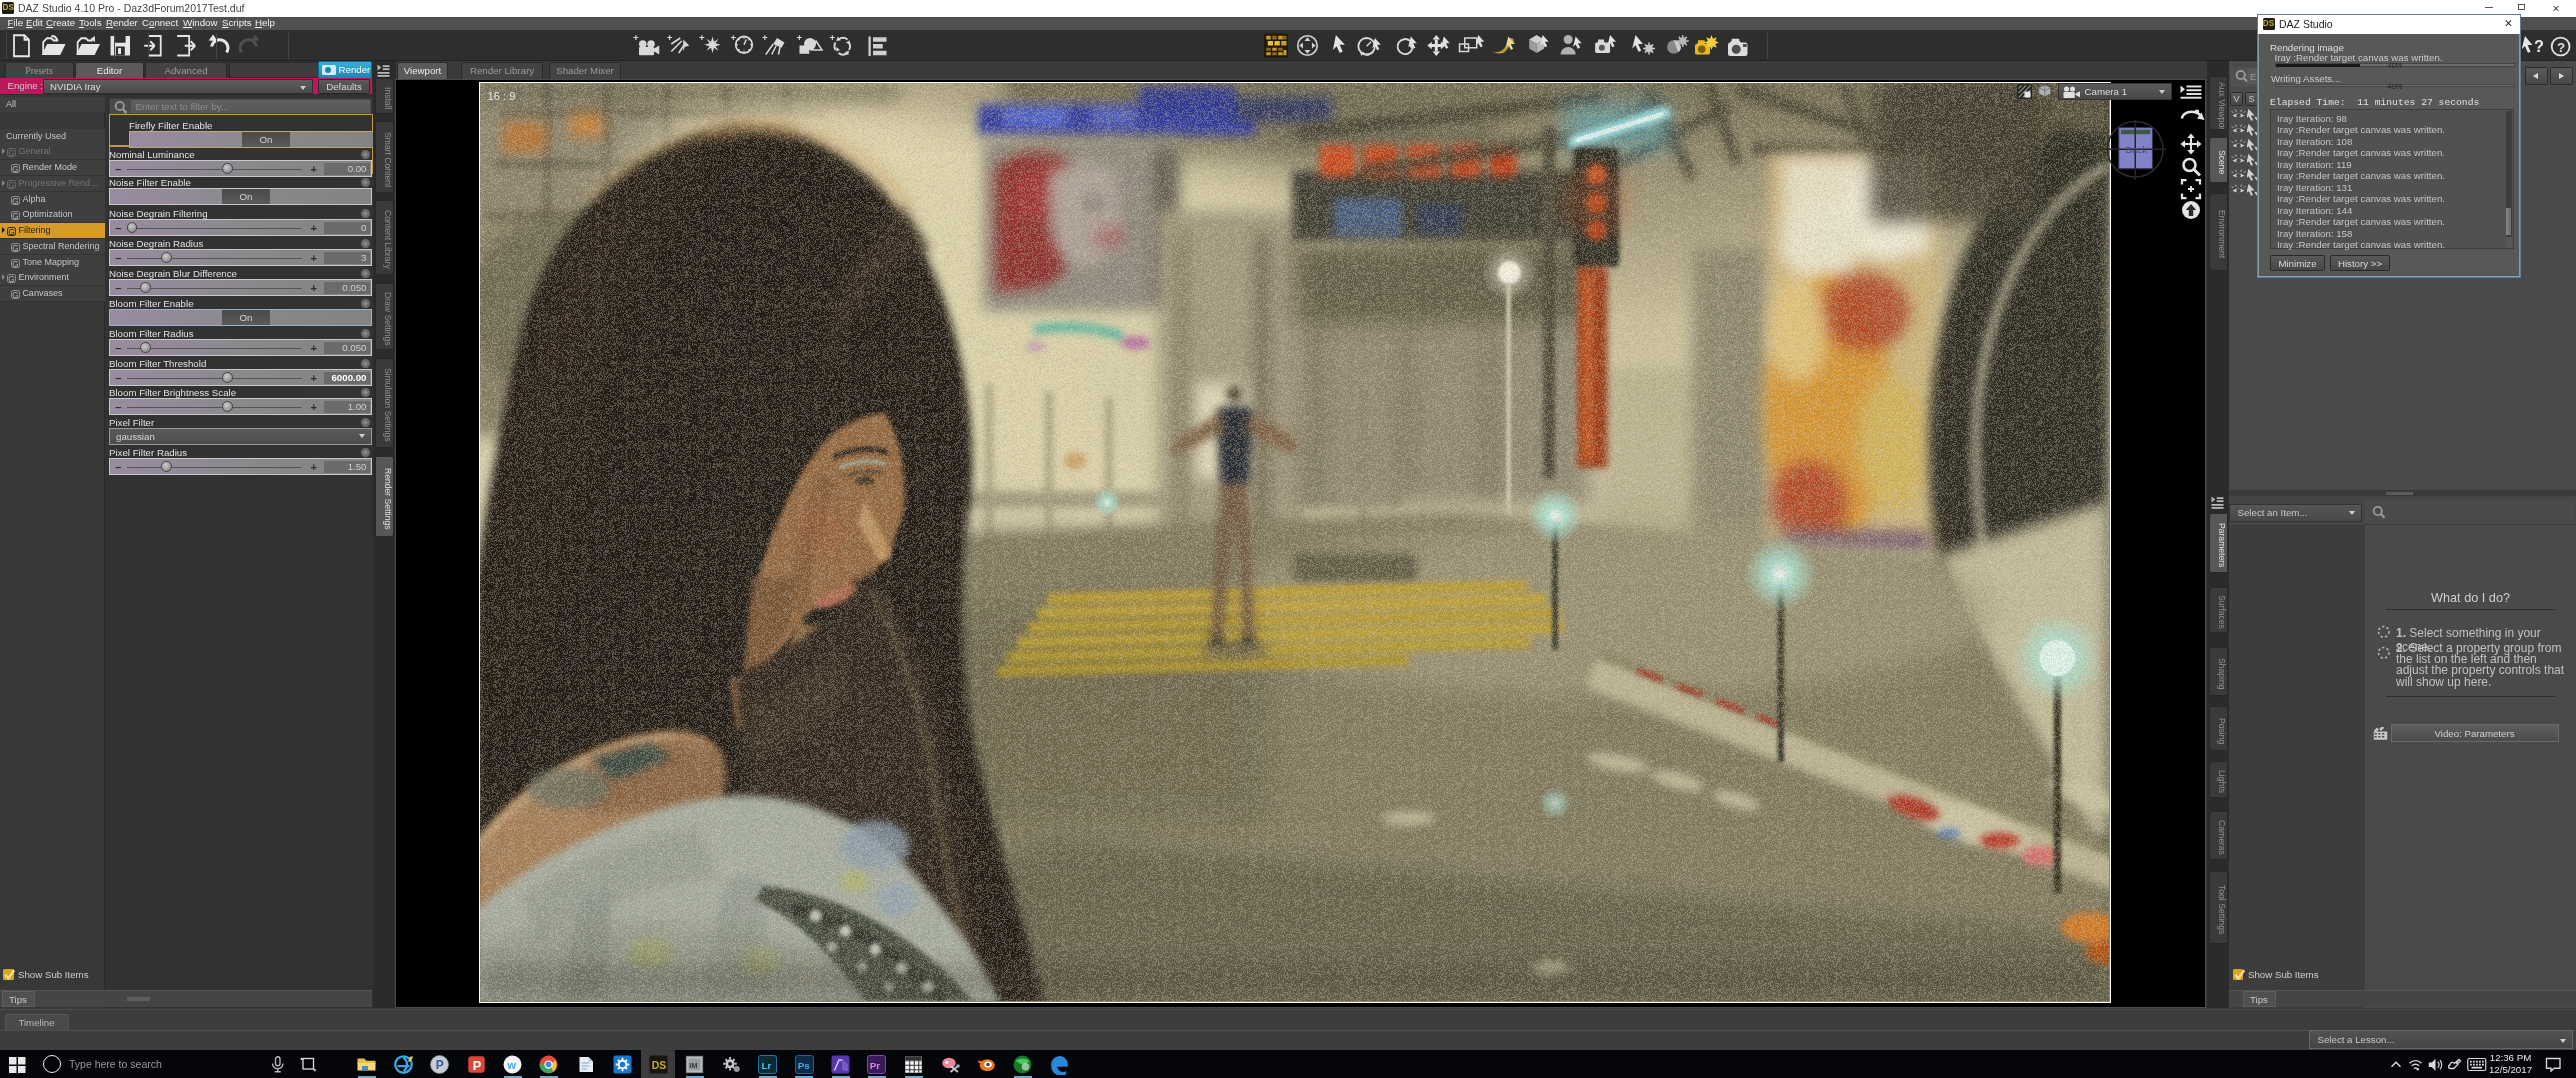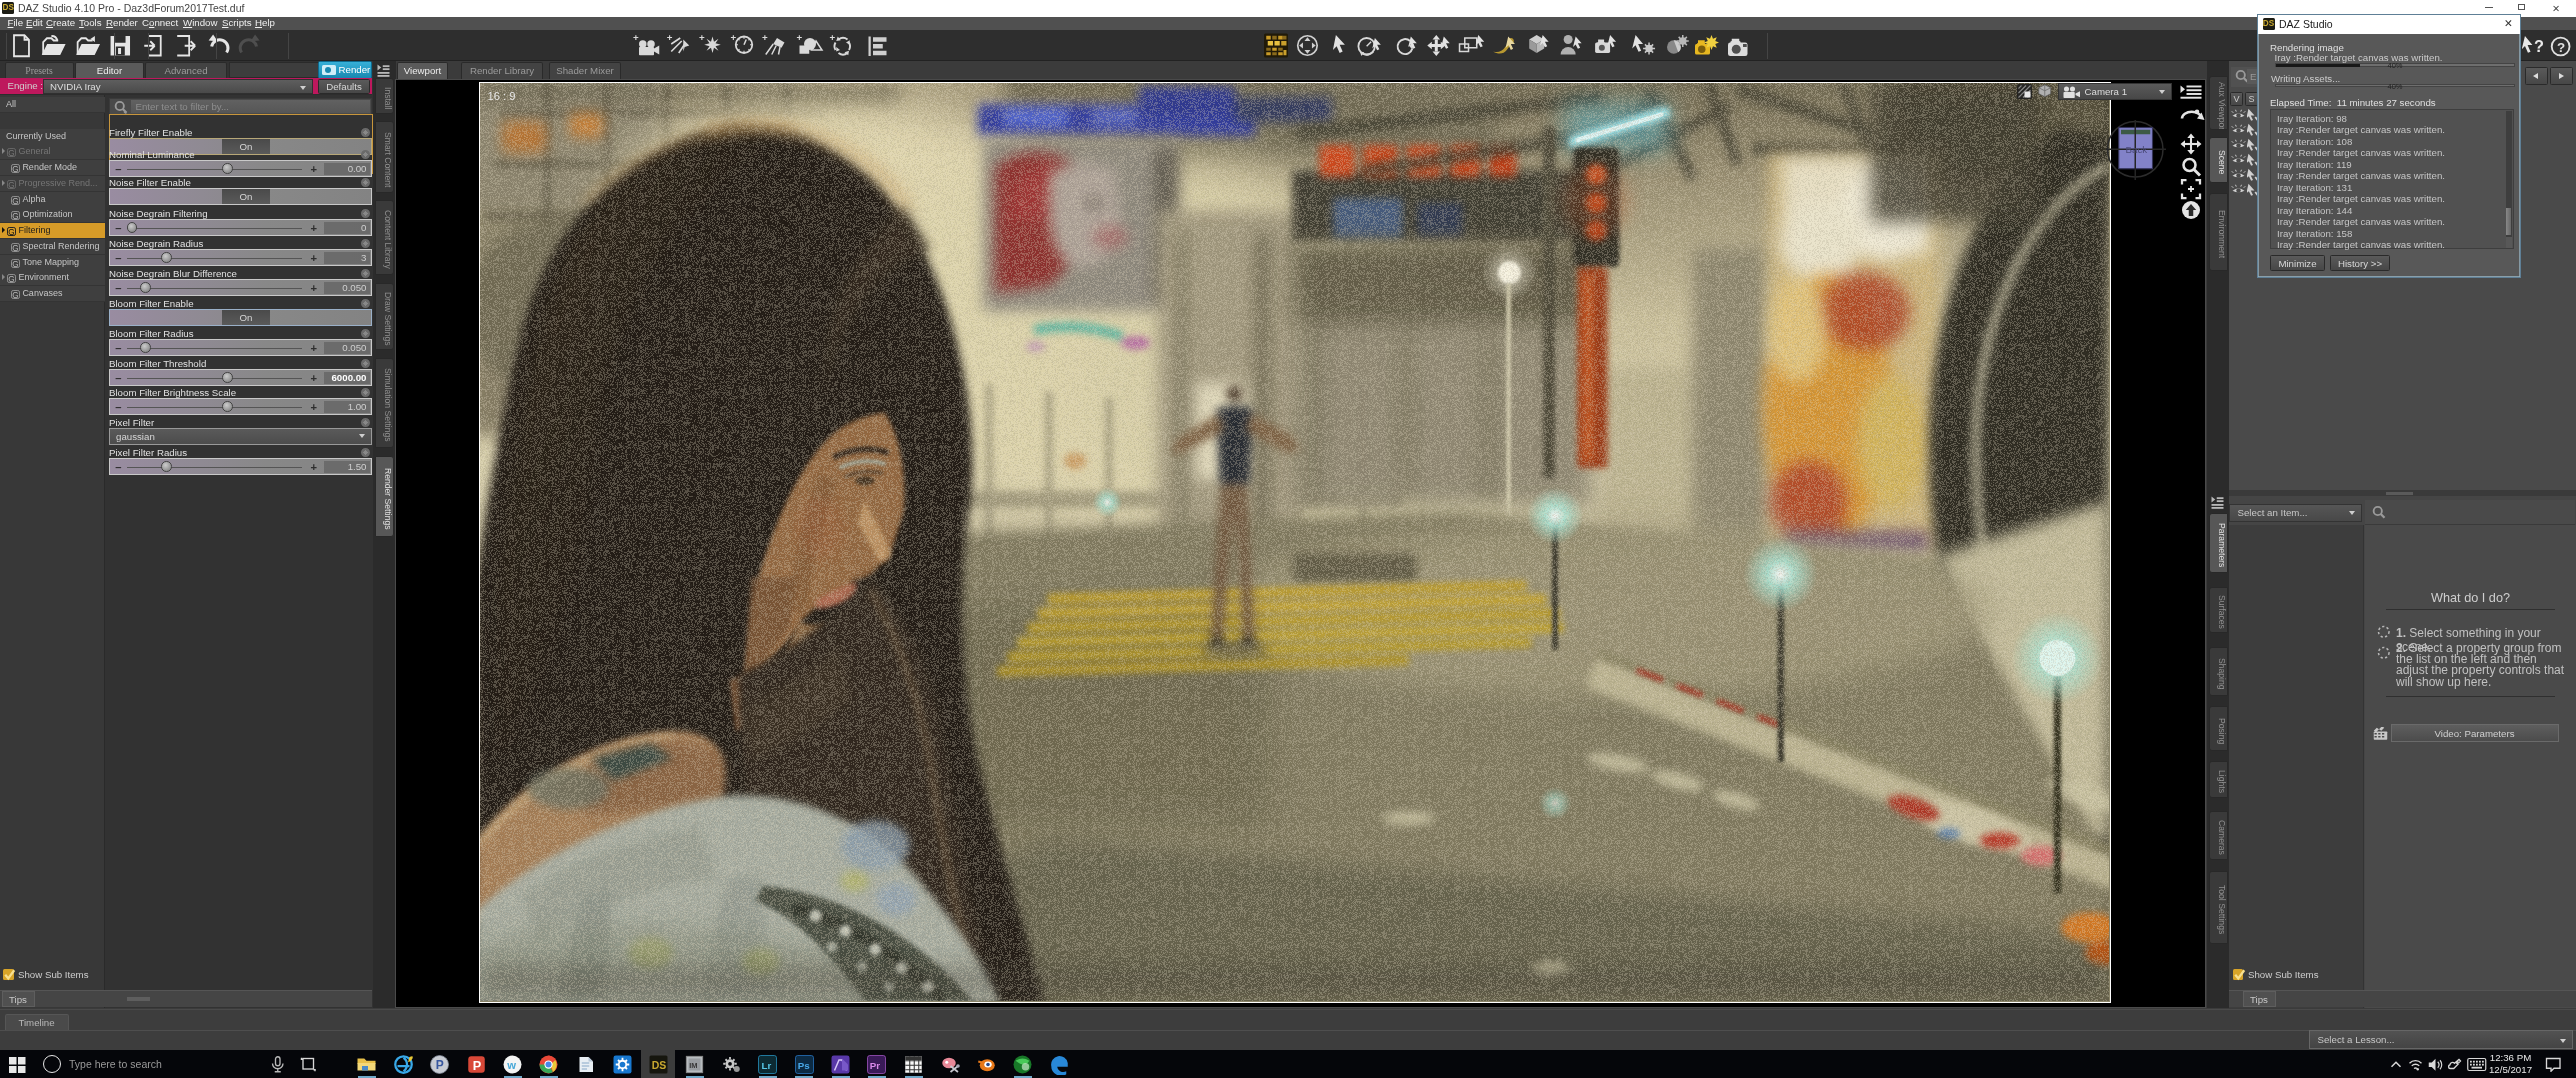--- a/index.html
+++ b/index.html
@@ -343,21 +343,21 @@
     <svg class="abs" style="left:3px;top:0.7px" width="16.5" height="15" viewBox="0 0 22 20">
         <circle cx="9" cy="8" r="5.5" fill="none" stroke="#9a9a9a" stroke-width="2.5"></circle>
         <path d="M13 12 l5 5" stroke="#9a9a9a" stroke-width="3"></path>
         <path d="M14 17 l4 1.5 -1 -4 z" fill="#9a9a9a"></path>
       </svg>
     <div class="abs" style="left:21px;top:0.7px;right:0.7px;height:13.5px;background:linear-gradient(#616161,#565656);color:#8e8e8e;font-size:9.7px;line-height:13.5px;padding-left:4.5px;">Enter text to filter by...</div>
   </div>
 
   <div class="abs" style="left:109px;top:53px;width:264px;height:32px;border:0.7px solid #c8963c;"></div>
   <div class="abs" style="left:109px;top:85px;width:264px;height:28px;border:0.7px solid #c8963c;"></div>
-  <div class="sec" style="top:66px;">
+  <div class="sec" style="top:59px;margin-left:20px;">
       <div class="sechead">Firefly Filter Enable<span class="gear"></span></div>
     <div class="slrow" style="border-color:#b8a878;">
         <div class="onbox">On</div>
       </div>
     </div>
   <div class="sec" style="top:88px;">
       <div class="sechead">Nominal Luminance<span class="gear"></span></div>
     <div class="slrow">
         <span class="minus">–</span>
         <div class="track"></div>
@@ -1032,21 +1032,21 @@
   <div class="abs" style="left:12px;top:27px;color:#e0e0e0;font-size:9.7px;">Rendering image</div>
   <div class="abs" style="left:16.5px;top:37px;color:#cccccc;font-size:9.7px;">Iray :Render target canvas was written.</div>
   <div class="abs" style="left:16.5px;top:48px;width:240px;height:4.5px;background:#6e6e6e;border:0.7px solid #444;">
     <div class="abs" style="left:0;top:0;width:84px;height:3px;background:#181818;"></div>
     <span class="abs" style="left:112px;top:-3px;font-size:7.5px;color:#222;">40%</span>
   </div>
   <div class="abs" style="left:13px;top:58px;color:#cccccc;font-size:9.7px;">Writing Assets...</div>
   <div class="abs" style="left:16.5px;top:69px;width:240px;height:3.7px;background:#6e6e6e;border:0.7px solid #444;">
     <span class="abs" style="left:112px;top:-3px;font-size:7.5px;color:#222;">40%</span>
   </div>
-  <div class="abs" style="left:12px;top:82px;color:#e0e0e0;font-size:9.7px;">Elapsed Time:&nbsp; 11 minutes 27 seconds</div>
+  <div class="abs" style="left:12px;top:82px;color:#e0e0e0;font-size:9.7px;font-family:Liberation Mono, monospace;">Elapsed Time:&nbsp; 11 minutes 27 seconds</div>
   <div class="abs" style="left:12px;top:94px;width:244px;height:140px;background:#515151;border:0.7px solid #3e3e3e;color:#c6c6c6;font-size:9.7px;line-height:11.5px;padding:3px 0 0 6px;">
     Iray Iteration: 98<br>Iray :Render target canvas was written.<br>
     Iray Iteration: 108<br>Iray :Render target canvas was written.<br>
     Iray Iteration: 119<br>Iray :Render target canvas was written.<br>
     Iray Iteration: 131<br>Iray :Render target canvas was written.<br>
     Iray Iteration: 144<br>Iray :Render target canvas was written.<br>
     Iray Iteration: 158<br>Iray :Render target canvas was written.
     <div class="abs" style="right:1.5px;top:1.5px;width:6px;height:136px;background:#3e3e3e;">
       <div class="abs" style="left:0.7px;top:97px;width:4.5px;height:27px;background:linear-gradient(90deg,#888,#666);"></div>
       <div class="abs" style="left:0px;top:126px;width:6px;height:10.5px;background:#585858;"></div>

